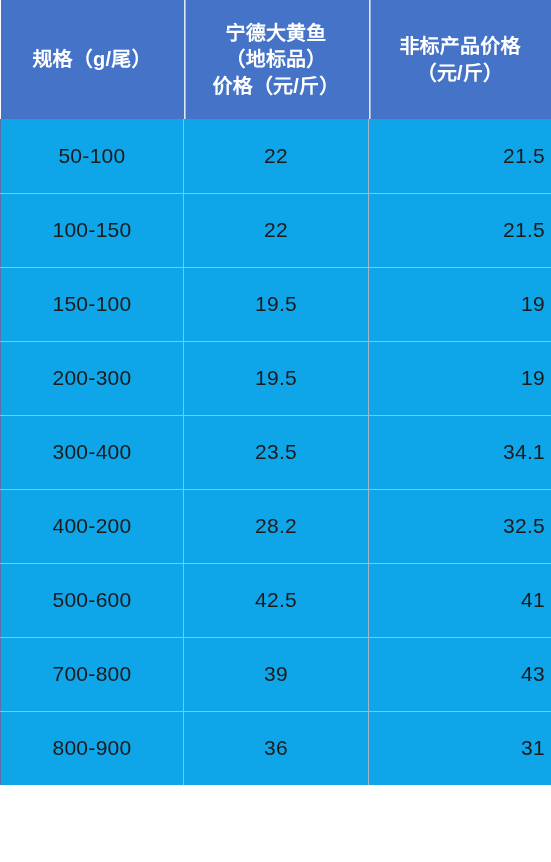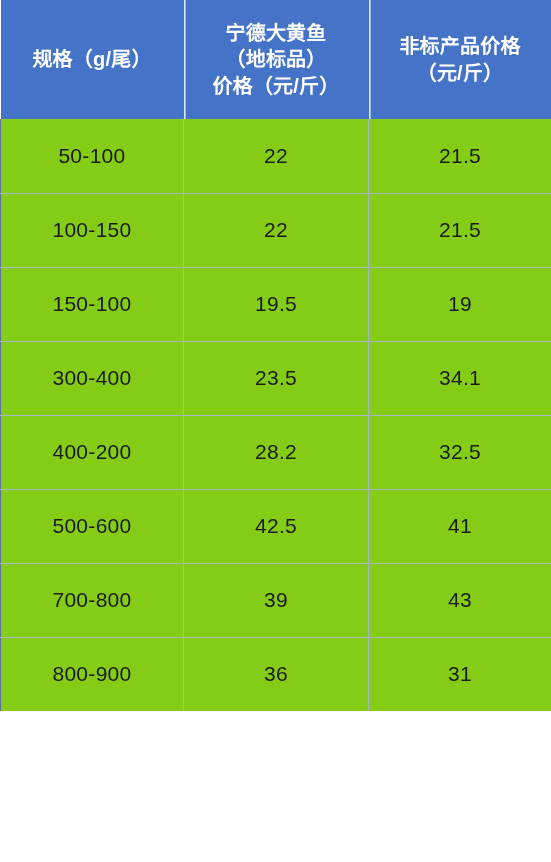--- a/index.html
+++ b/index.html
@@ -63,30 +63,31 @@
   }
   td.data-cell {
     height: 74px;
     padding: 2px 6px;
     box-sizing: border-box;
     text-align: center;
     vertical-align: middle;
     font-size: 21px;
     font-weight: 400;
     color: #1b1b1b;
-    background: #84cc16;
+    background: #0ea5e9;
     border-bottom: 1px solid #a9b4ce;
     border-right: 1px solid #a9b4ce;
     letter-spacing: 0.3px;
   }
   td.data-cell.first-col {
     border-left: 1.5px solid #5a6fa8;
   }
   td.data-cell.last-col {
     border-right: 1.5px solid #5a6fa8;
+    text-align: right;
   }
   tbody tr.data-row:first-child td.data-cell {
     border-top: none;
   }
   
   tbody tr.data-row:last-child td.data-cell {
     border-bottom: none;
     margin-left: 20px;
   }
 </style>
@@ -128,20 +129,25 @@
         <td class="data-cell first-col">100-150</td>
         <td class="data-cell">22</td>
         <td class="data-cell last-col">21.5</td>
       </tr>
       <tr class="data-row">
         <td class="data-cell first-col">150-100</td>
         <td class="data-cell">19.5</td>
         <td class="data-cell last-col">19</td>
       </tr>
       <tr class="data-row">
+        <td class="data-cell first-col">200-300</td>
+        <td class="data-cell">19.5</td>
+        <td class="data-cell last-col">19</td>
+      </tr>
+      <tr class="data-row">
         <td class="data-cell first-col">300-400</td>
         <td class="data-cell">23.5</td>
         <td class="data-cell last-col">34.1</td>
       </tr>
       <tr class="data-row">
         <td class="data-cell first-col">400-200</td>
         <td class="data-cell">28.2</td>
         <td class="data-cell last-col">32.5</td>
       </tr>
       <tr class="data-row">

